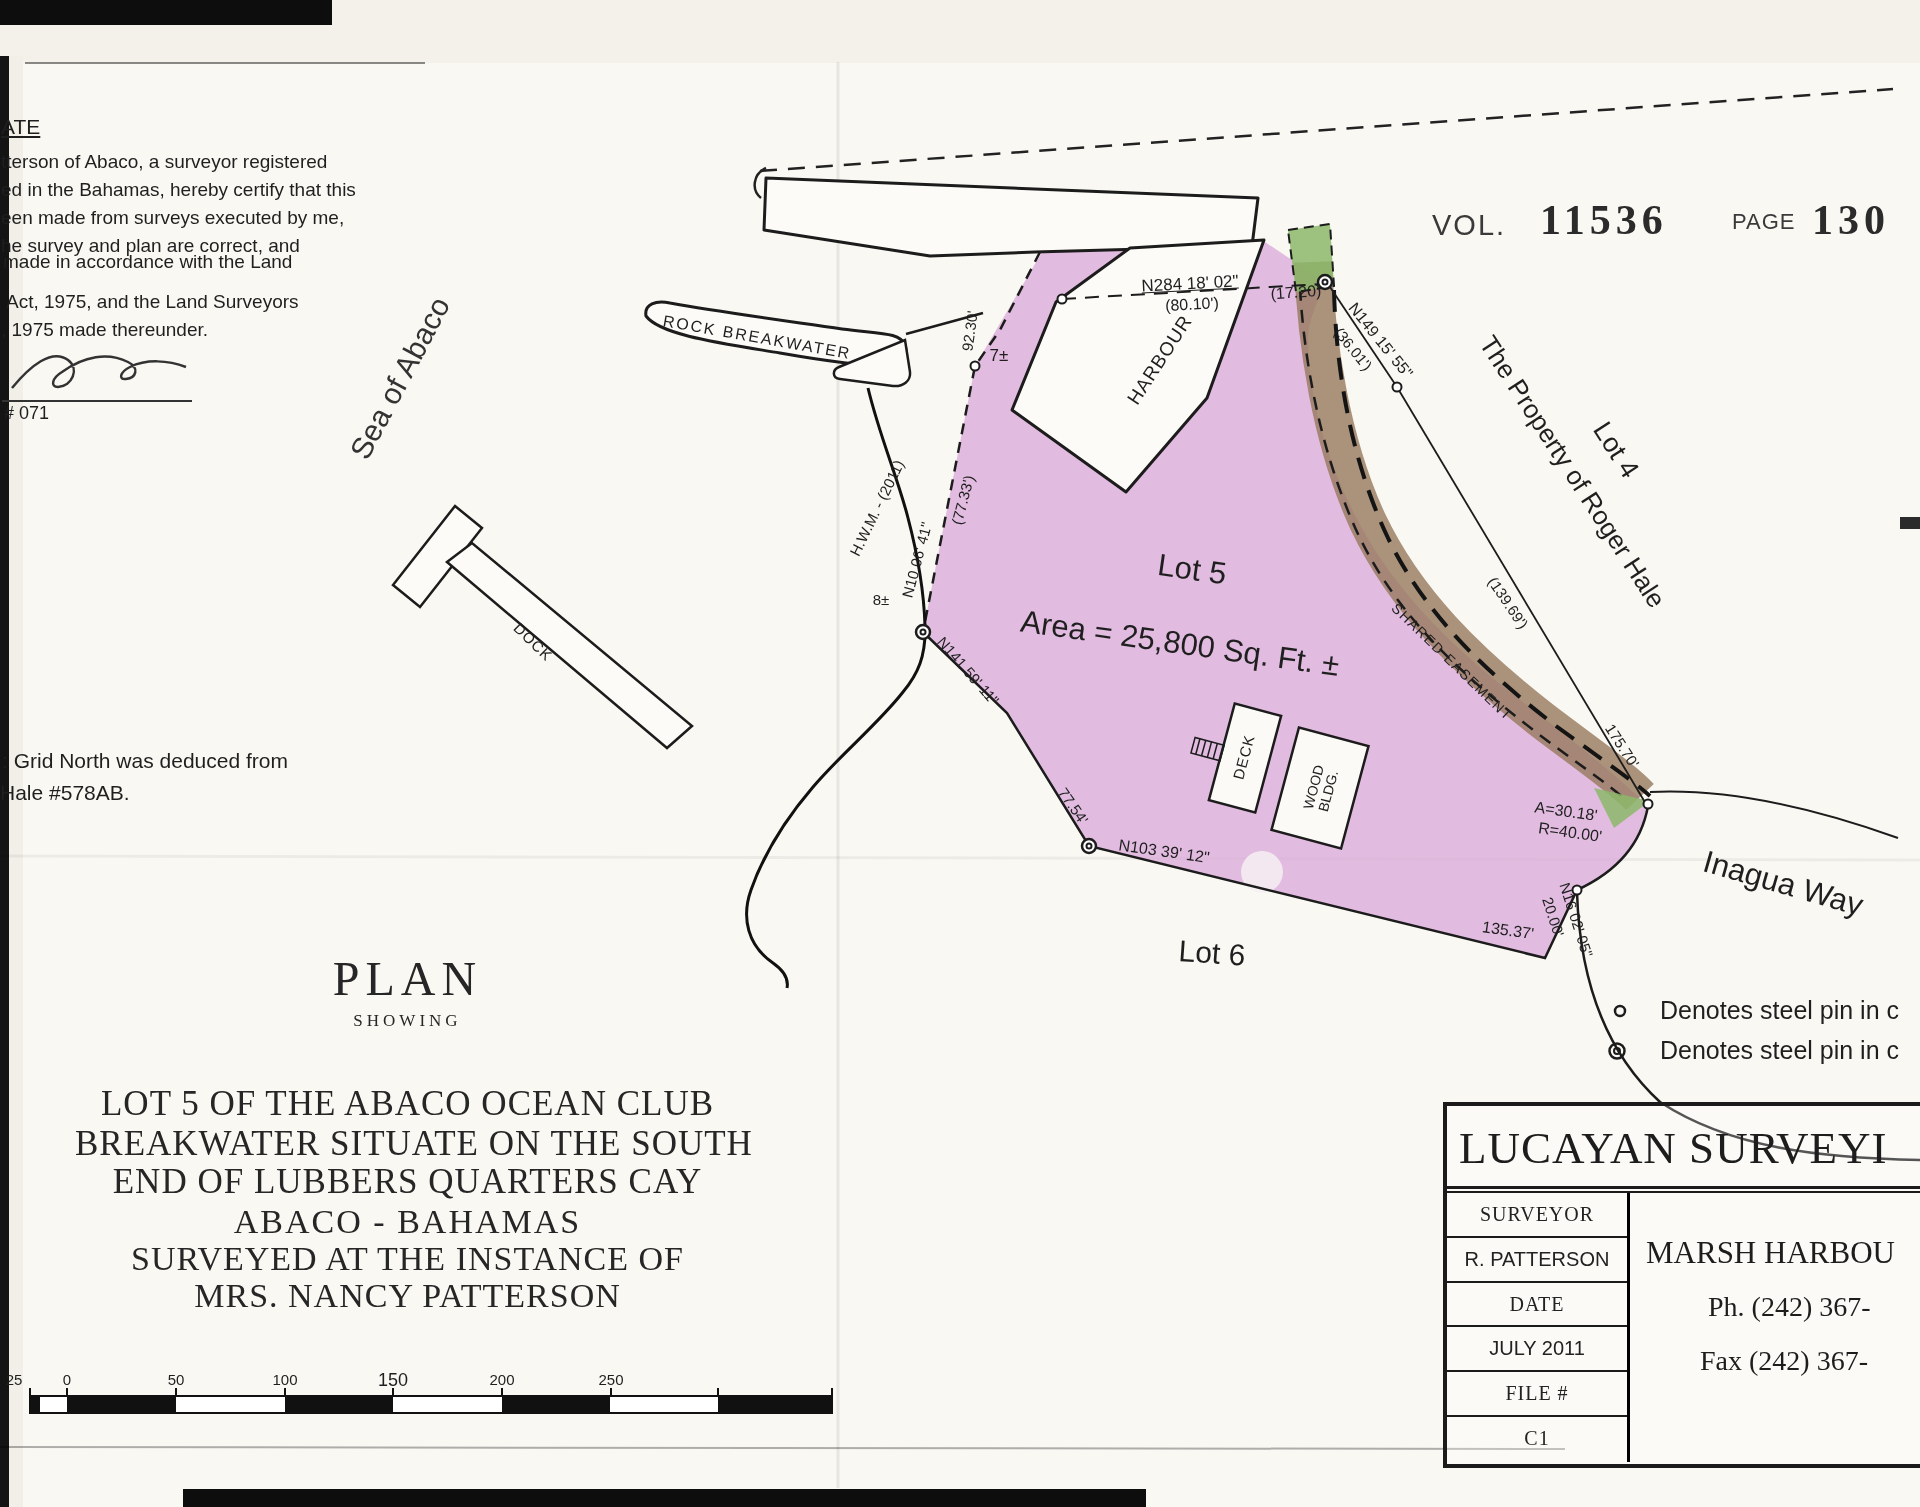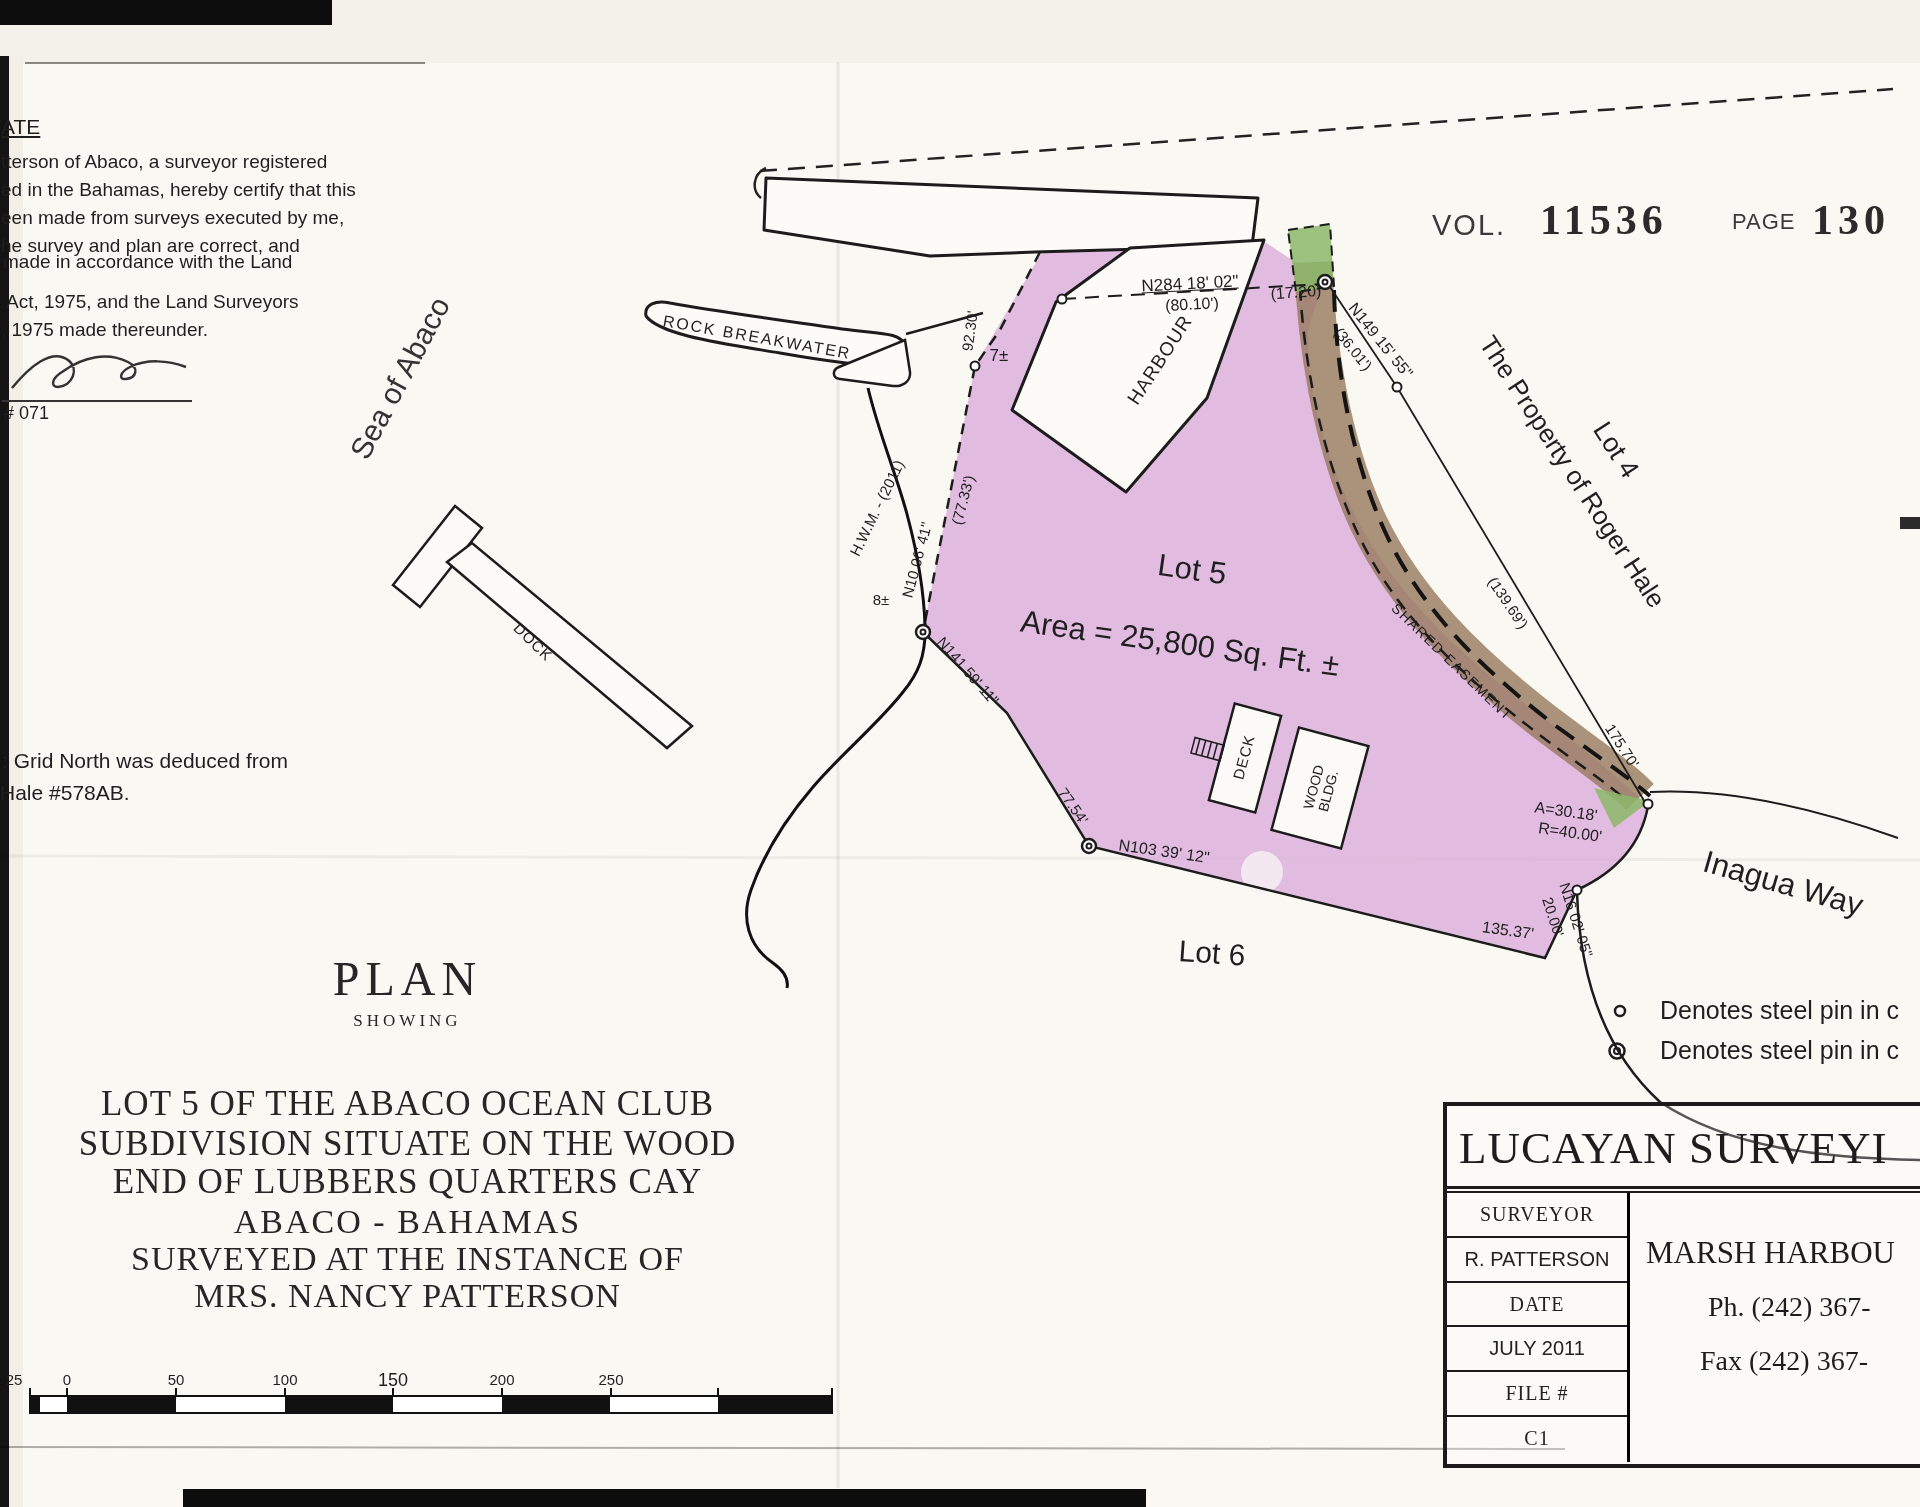--- a/index.html
+++ b/index.html
@@ -228,21 +228,21 @@
   <div class="lbl" style="left:970px;top:331px;font-size:15px;transform:translate(-50%,-50%) rotate(-82deg);">92.30'</div>
   <div class="lbl" style="left:999px;top:356px;font-size:17px;transform:translate(-50%,-50%);">7±</div>
   <div class="lbl" style="left:881px;top:600px;font-size:15px;transform:translate(-50%,-50%);">8±</div>
 
   <div class="lbl" style="left:1660px;top:997px;font-size:25px;">Denotes steel pin in c</div>
   <div class="lbl" style="left:1660px;top:1037px;font-size:25px;">Denotes steel pin in c</div>
 
   <div class="lbl ser ctr" style="left:75px;width:665px;top:954px;font-size:48px;letter-spacing:6px;">PLAN</div>
   <div class="lbl ser ctr" style="left:75px;width:665px;top:1012px;font-size:17px;letter-spacing:4px;">SHOWING</div>
   <div class="lbl ser ctr" style="left:75px;width:665px;top:1086px;font-size:35px;letter-spacing:1px;">LOT 5 OF THE ABACO OCEAN CLUB</div>
-  <div class="lbl ser ctr" style="left:75px;width:665px;top:1126px;font-size:35px;letter-spacing:1px;">SUBDIVISION SITUATE ON THE WOOD</div>
+  <div class="lbl ser ctr" style="left:75px;width:665px;top:1126px;font-size:35px;letter-spacing:1px;">BREAKWATER SITUATE ON THE SOUTH</div>
   <div class="lbl ser ctr" style="left:75px;width:665px;top:1164px;font-size:35px;letter-spacing:1px;">END OF LUBBERS QUARTERS CAY</div>
   <div class="lbl ser ctr" style="left:75px;width:665px;top:1204px;font-size:34px;letter-spacing:2px;">ABACO - BAHAMAS</div>
   <div class="lbl ser ctr" style="left:75px;width:665px;top:1241px;font-size:34px;letter-spacing:1px;">SURVEYED AT THE INSTANCE OF</div>
   <div class="lbl ser ctr" style="left:75px;width:665px;top:1278px;font-size:34px;letter-spacing:1px;">MRS. NANCY PATTERSON</div>
 
   <div class="lbl" style="left:14px;top:1380px;font-size:15px;transform:translate(-50%,-50%);">25</div>
   <div class="lbl" style="left:67px;top:1380px;font-size:15px;transform:translate(-50%,-50%);">0</div>
   <div class="lbl" style="left:176px;top:1380px;font-size:15px;transform:translate(-50%,-50%);">50</div>
   <div class="lbl" style="left:285px;top:1380px;font-size:15px;transform:translate(-50%,-50%);">100</div>
   <div class="lbl" style="left:393px;top:1380px;font-size:18px;transform:translate(-50%,-50%);">150</div>

